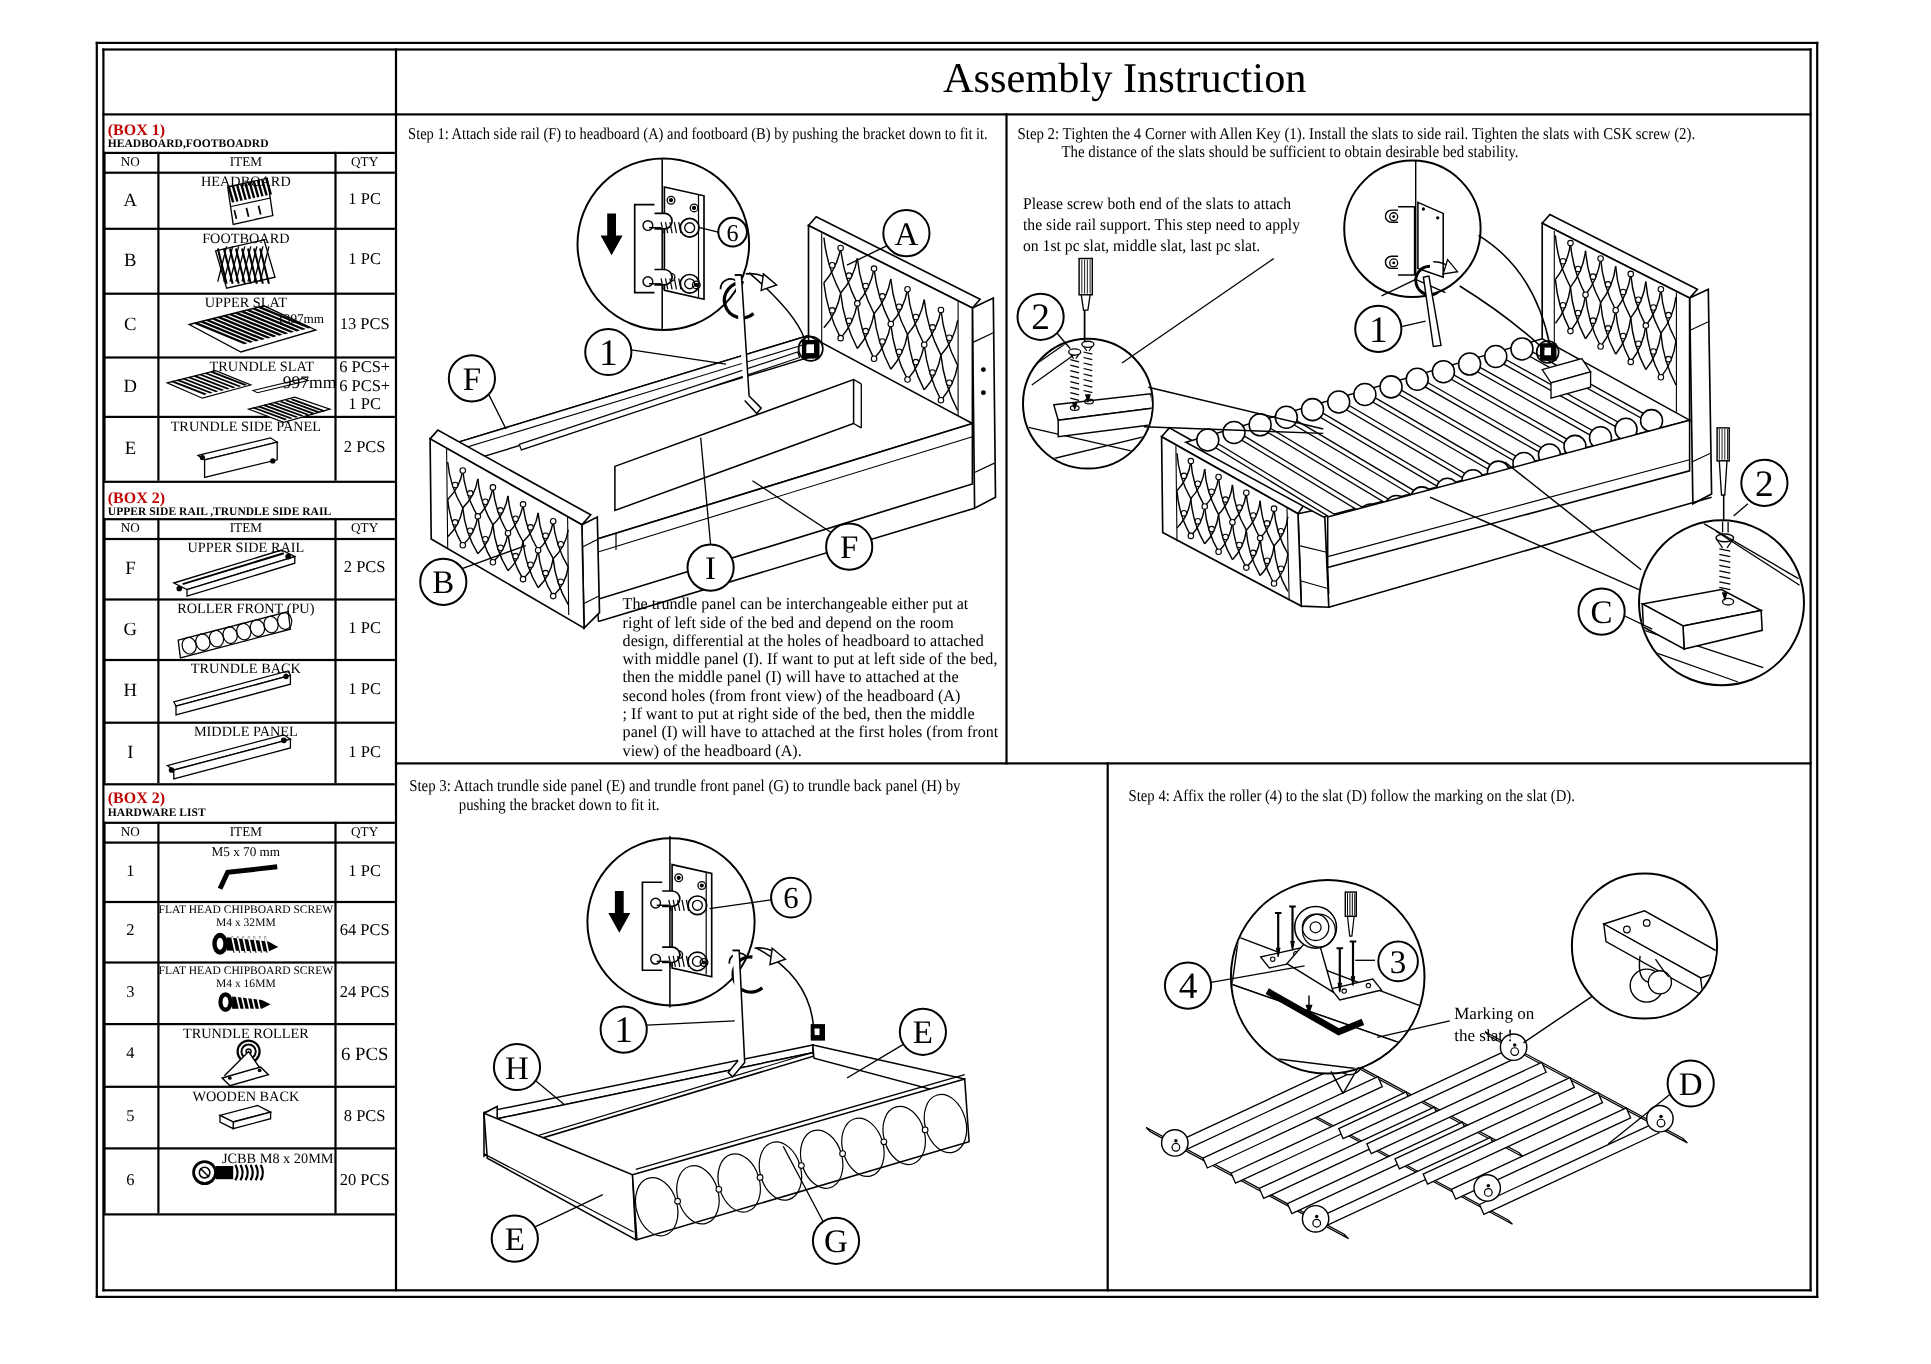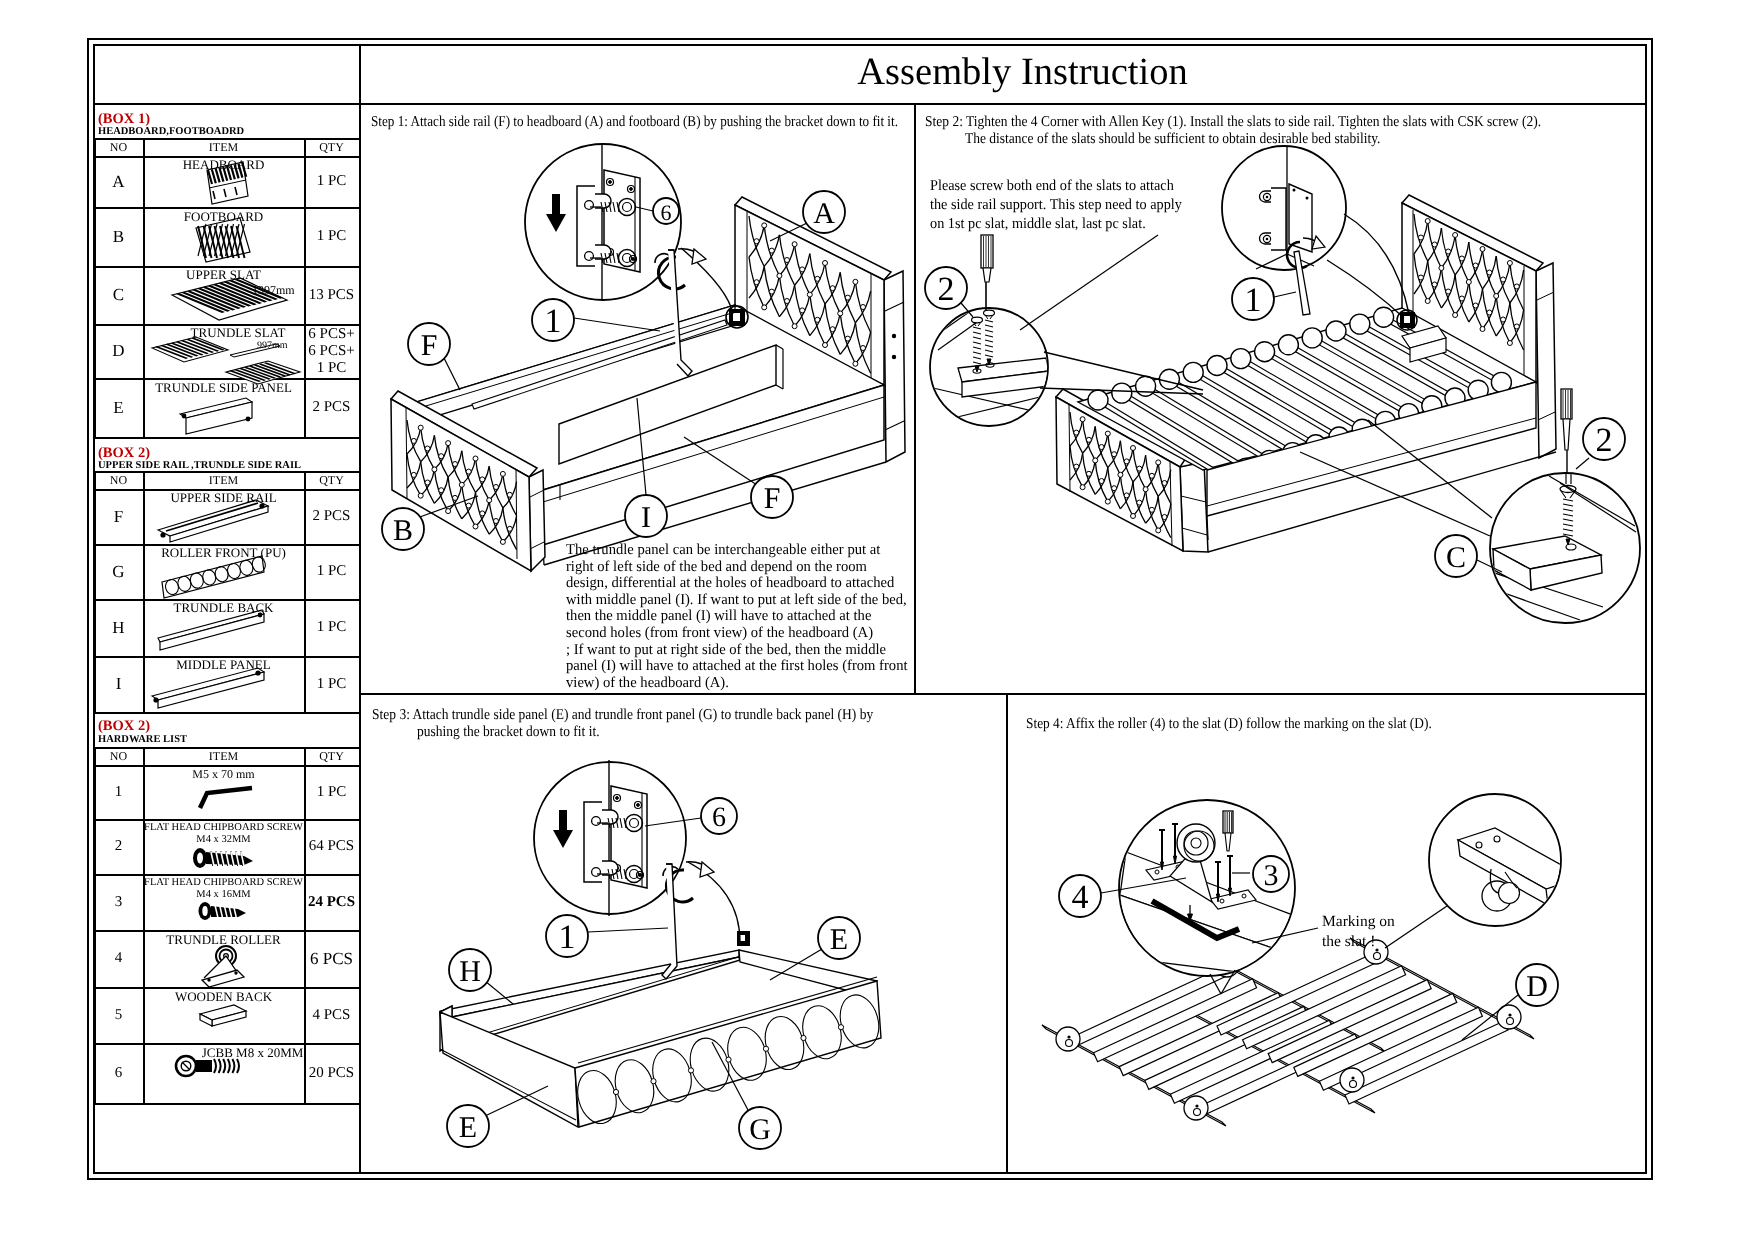--- a/index.html
+++ b/index.html
@@ -53,21 +53,21 @@
 <div class="cell" style="left:94px;top:207px;width:49px;height:59px;font-size:17px;">B</div>
 <div class="cell" style="left:304px;top:207px;width:55px;height:59px;font-size:15px;">1 PC</div>
 <div class="cell" style="left:143px;top:210px;width:161px;height:13px;font-size:13px;">FOOTBOARD</div>
 <div class="cell" style="left:94px;top:266px;width:49px;height:58px;font-size:17px;">C</div>
 <div class="cell" style="left:304px;top:266px;width:55px;height:58px;font-size:15px;">13 PCS</div>
 <div class="cell" style="left:143px;top:268px;width:161px;height:13px;font-size:13px;">UPPER SLAT</div>
 <div class="txt" style="left:252px;top:283px;font-size:12px;">1397mm</div>
 <div class="cell" style="left:94px;top:324px;width:49px;height:54px;font-size:17px;">D</div>
 <div class="cell" style="left:304px;top:324px;width:55px;height:54px;font-size:15px;line-height:17px;">6 PCS+<br>6 PCS+<br>1 PC</div>
 <div class="cell" style="left:143px;top:326px;width:190px;height:13px;font-size:13px;">TRUNDLE SLAT</div>
-<div class="txt" style="left:257px;top:340px;font-size:10px;">997mm</div>
+<div class="txt" style="left:257px;top:340px;font-size:16px;">997mm</div>
 <div class="cell" style="left:94px;top:378px;width:49px;height:59px;font-size:17px;">E</div>
 <div class="cell" style="left:304px;top:378px;width:55px;height:59px;font-size:15px;">2 PCS</div>
 <div class="cell" style="left:143px;top:381px;width:161px;height:13px;font-size:13px;">TRUNDLE SIDE PANEL</div>
 
 <div class="txt red" style="left:98px;top:445px;font-size:14.5px;">(BOX 2)</div>
 <div class="txt" style="left:98px;top:460px;font-size:10.5px;font-weight:bold;">UPPER SIDE RAIL ,TRUNDLE SIDE RAIL</div>
 <div class="hl" style="left:94px;top:471px;width:265px;"></div>
 <div class="hl" style="left:94px;top:489px;width:265px;"></div>
 <div class="hl" style="left:94px;top:544px;width:265px;"></div>
 <div class="hl" style="left:94px;top:599px;width:265px;"></div>
@@ -108,27 +108,27 @@
 <div class="cell" style="left:94px;top:747px;width:49px;height:18px;font-size:12px;">NO</div>
 <div class="cell" style="left:143px;top:747px;width:161px;height:18px;font-size:12px;">ITEM</div>
 <div class="cell" style="left:304px;top:747px;width:55px;height:18px;font-size:12px;">QTY</div>
 <div class="cell" style="left:94px;top:765px;width:49px;height:54px;font-size:15px;">1</div>
 <div class="cell" style="left:304px;top:765px;width:55px;height:54px;font-size:15px;">1 PC</div>
 <div class="cell" style="left:143px;top:768px;width:161px;height:13px;font-size:12px;">M5 x 70 mm</div>
 <div class="cell" style="left:94px;top:819px;width:49px;height:55px;font-size:15px;">2</div>
 <div class="cell" style="left:304px;top:819px;width:55px;height:55px;font-size:15px;">64 PCS</div>
 <div class="cell" style="left:143px;top:822px;width:161px;height:24px;font-size:10.5px;line-height:12px;">FLAT HEAD CHIPBOARD SCREW<br>M4 x 32MM</div>
 <div class="cell" style="left:94px;top:874px;width:49px;height:56px;font-size:15px;">3</div>
-<div class="cell" style="left:304px;top:874px;width:55px;height:56px;font-size:15px;font-weight:bold;">24 PCS</div>
+<div class="cell" style="left:304px;top:874px;width:55px;height:56px;font-size:15px;">24 PCS</div>
 <div class="cell" style="left:143px;top:877px;width:161px;height:24px;font-size:10.5px;line-height:12px;">FLAT HEAD CHIPBOARD SCREW<br>M4 x 16MM</div>
 <div class="cell" style="left:94px;top:930px;width:49px;height:57px;font-size:15px;">4</div>
 <div class="cell" style="left:304px;top:930px;width:55px;height:57px;font-size:17px;">6 PCS</div>
 <div class="cell" style="left:143px;top:933px;width:161px;height:13px;font-size:13px;">TRUNDLE ROLLER</div>
 <div class="cell" style="left:94px;top:987px;width:49px;height:56px;font-size:15px;">5</div>
-<div class="cell" style="left:304px;top:987px;width:55px;height:56px;font-size:15px;">4 PCS</div>
+<div class="cell" style="left:304px;top:987px;width:55px;height:56px;font-size:15px;">8 PCS</div>
 <div class="cell" style="left:143px;top:990px;width:161px;height:13px;font-size:13px;">WOODEN BACK</div>
 <div class="cell" style="left:94px;top:1043px;width:49px;height:60px;font-size:15px;">6</div>
 <div class="cell" style="left:304px;top:1043px;width:55px;height:60px;font-size:15px;">20 PCS</div>
 <div class="cell" style="left:143px;top:1046px;width:161px;height:13px;font-size:13px;margin-left:29px;">JCBB M8 x 20MM</div>
 
 <svg width="265" height="1136" viewBox="0 0 265 1136" style="left:94px;top:38px;">
       <path d="M113.0,132.0 L149.0,124.0 L154.0,158.0 L118.0,166.0 Z" stroke="#000" stroke-width="1.2" fill="white"></path>
       <line x1="114.0" y1="132.0" x2="118.0" y2="146.0" stroke="#000" stroke-width="2.2"></line>
       <line x1="117.8" y1="131.2" x2="121.8" y2="145.2" stroke="#000" stroke-width="2.2"></line>
       <line x1="121.6" y1="130.4" x2="125.6" y2="144.4" stroke="#000" stroke-width="2.2"></line>

